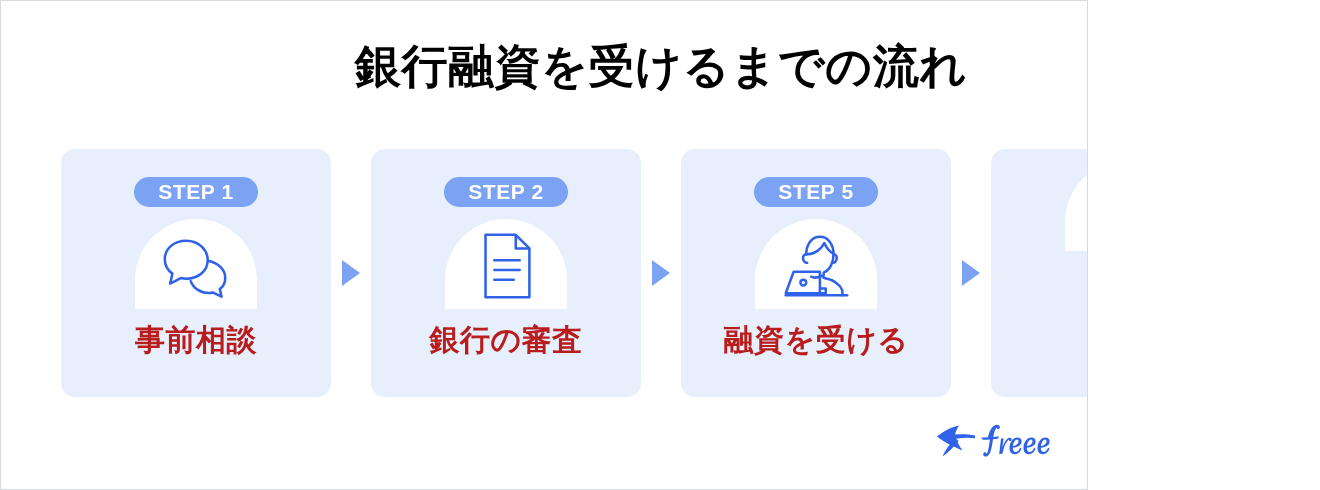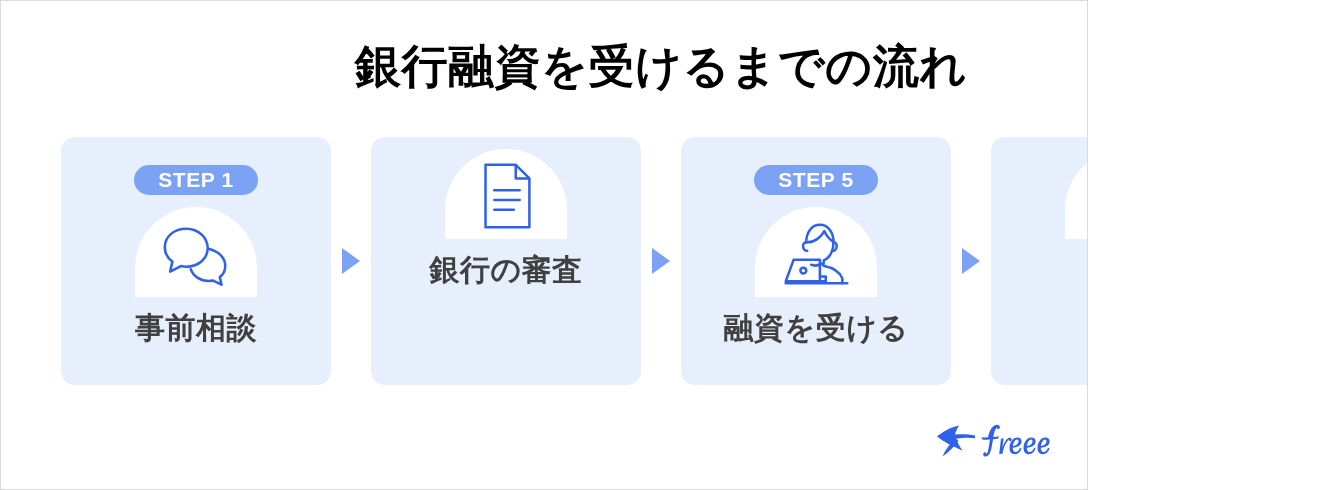--- a/index.html
+++ b/index.html
@@ -32,21 +32,21 @@
     font-weight: 700;
     color: #000000;
     letter-spacing: 0.5px;
     line-height: 1.2;
     white-space: nowrap;
   }
 
   
   .steps-row {
     position: absolute;
-    top: 136px;
+    top: 148px;
     left: 60px;
     width: 1200px;
     height: 248px;
     display: flex;
     align-items: stretch;
   }
 
   .step-card {
     width: 270px;
     height: 248px;
@@ -93,21 +93,21 @@
     display: block;
     width: 78px;
     height: 78px;
     margin-top: 4px;
   }
 
   .step-label {
     margin-top: 14px;
     font-size: 30px;
     font-weight: 700;
-    color: #404040;
+    color: #b91c1c;
     letter-spacing: 0.5px;
     white-space: nowrap;
     line-height: 1.1;
   }
 
   
   .arrow-gap {
     flex: 1 1 auto;
     display: flex;
     align-items: center;
@@ -149,20 +149,21 @@
         </svg>
       </div>
       <div class="step-label">事前相談</div>
     </div>
 
     <div class="arrow-gap">
       <div class="arrow-tri"></div>
     </div>
 
     <div class="step-card">
+      <div class="badge">STEP 2</div>
       <div class="icon-dome">
         <svg viewBox="0 0 80 80" fill="none">
           <path d="M19 8 H50 L64 22 V72 H19 Z" stroke="#2f62e8" stroke-width="2.6" stroke-linejoin="round" fill="#ffffff"></path>
           <path d="M50 8 V22 H64" stroke="#2f62e8" stroke-width="2.6" stroke-linejoin="round" fill="none"></path>
           <path d="M28 34 H54" stroke="#2f62e8" stroke-width="2.6" stroke-linecap="round"></path>
           <path d="M28 44 H54" stroke="#2f62e8" stroke-width="2.6" stroke-linecap="round"></path>
           <path d="M28 54 H48" stroke="#2f62e8" stroke-width="2.6" stroke-linecap="round"></path>
         </svg>
       </div>
       <div class="step-label">銀行の審査</div>

